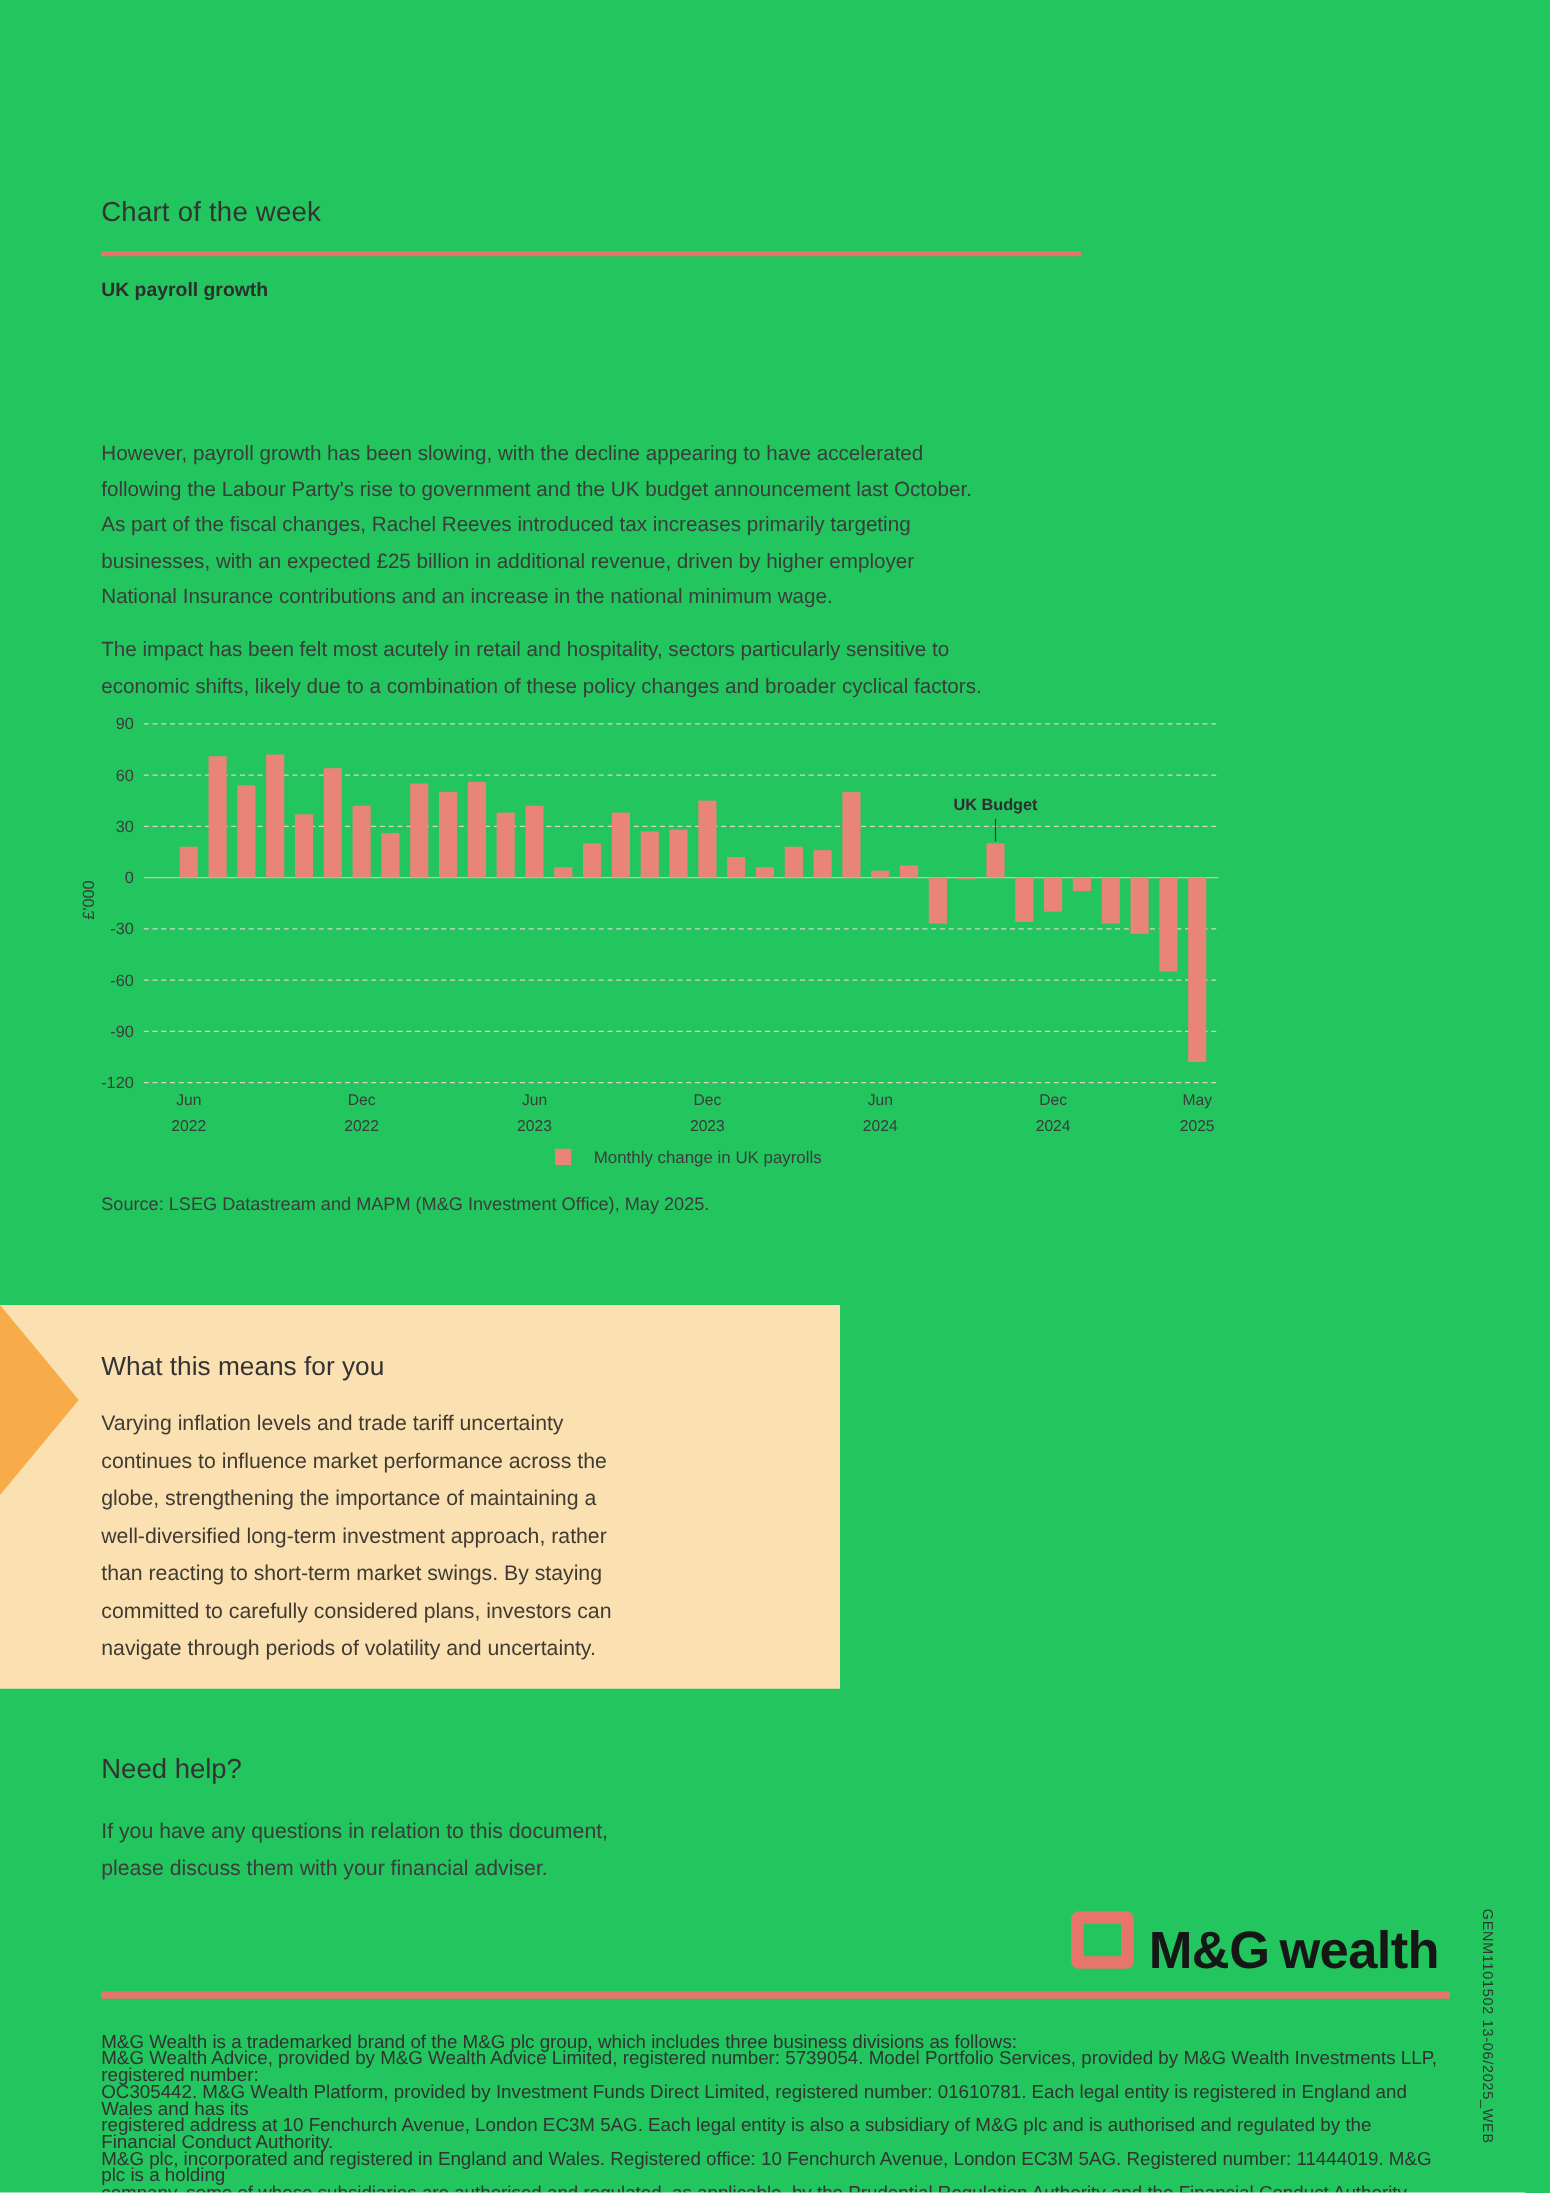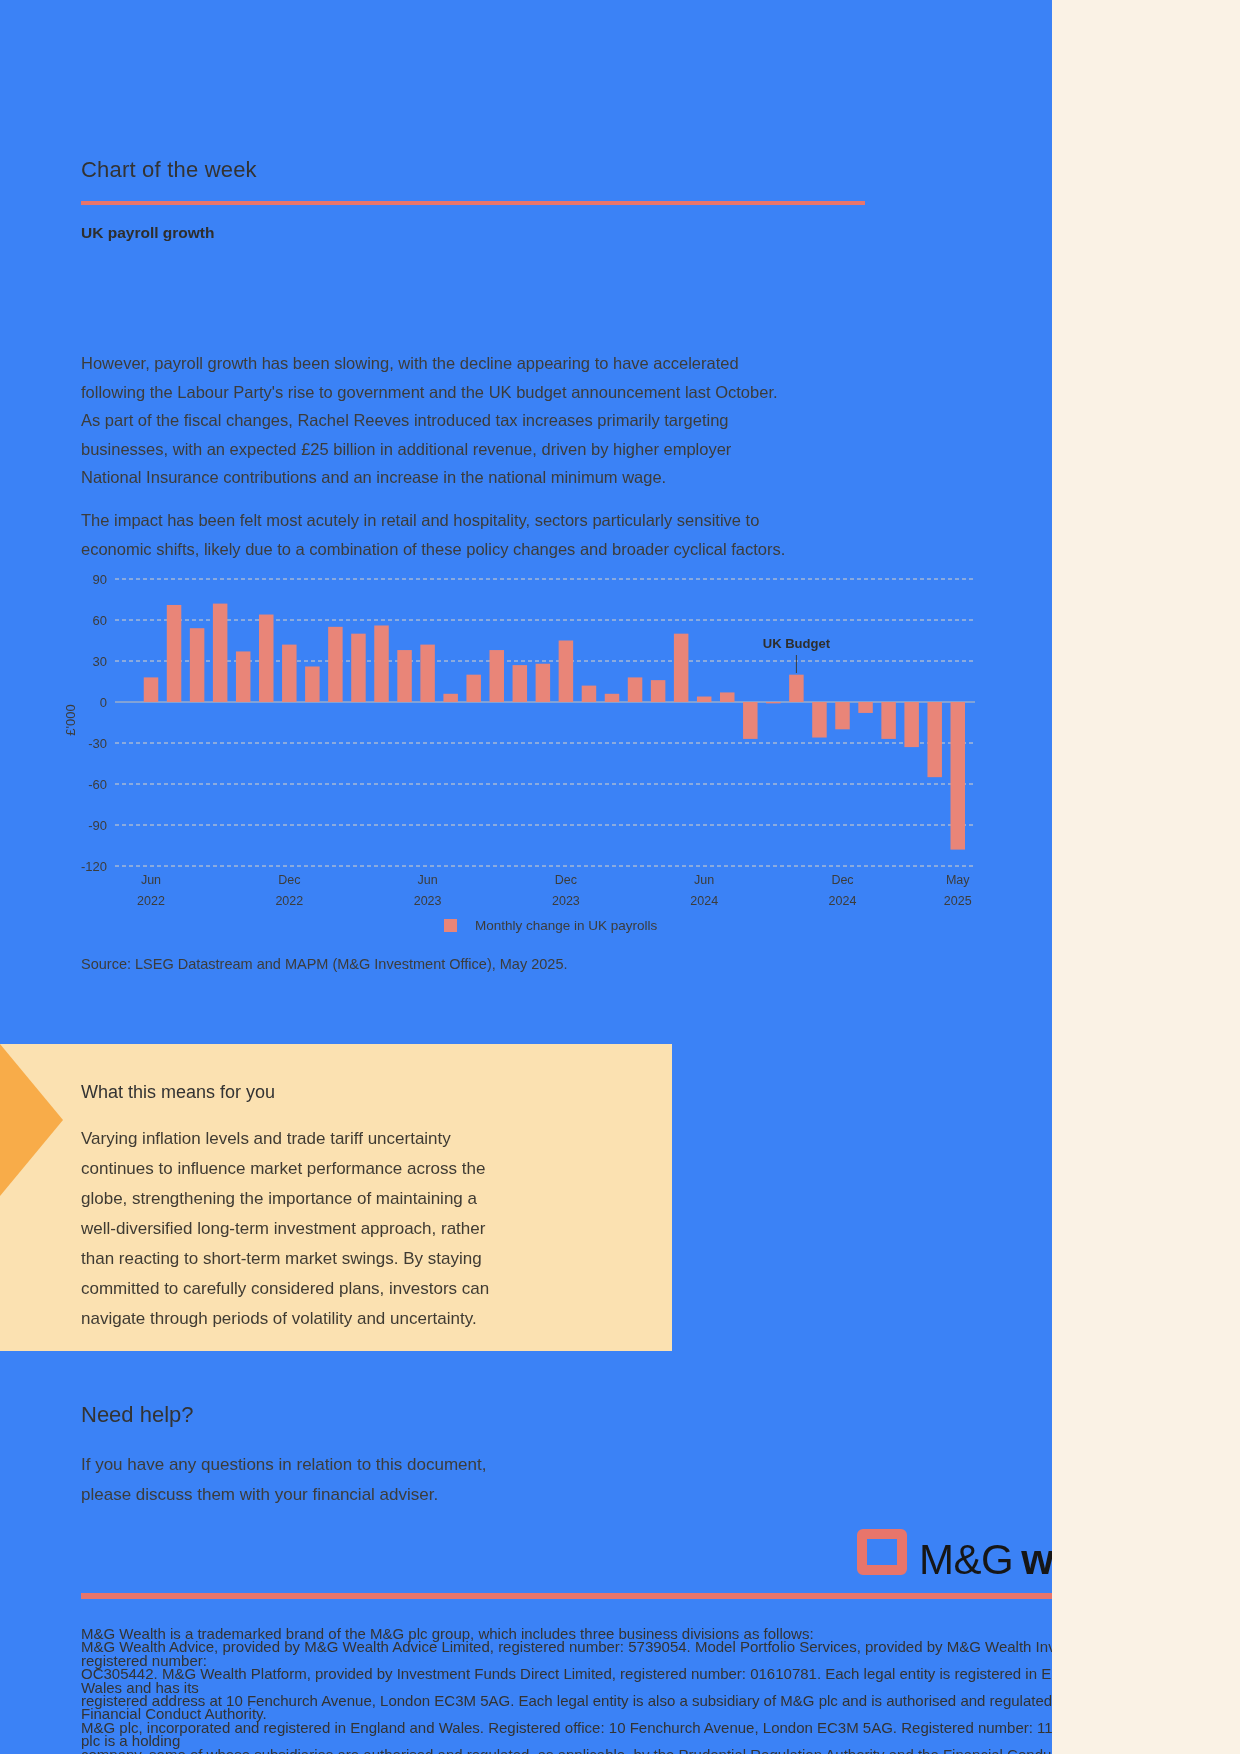--- a/index.html
+++ b/index.html
@@ -1,39 +1,39 @@
 <!DOCTYPE html>
 <html><head>
 <meta charset="utf-8">
 <style>
   html,body{margin:0;padding:0;background:#FAF2E5;}
-  .page{position:relative;width:1052px;height:1754px;background:#3b82f6;
+  .page{position:relative;width:1240px;height:1754px;background:#22c55e;
         font-family:"Liberation Sans","DejaVu Sans",sans-serif;color:#3C3C3B;overflow:hidden;}
   .abs{position:absolute;}
   .title{left:81px;top:157px;font-size:22px;color:#333;letter-spacing:.2px;}
   .rule{left:81px;top:201px;width:784px;height:4px;background:#E8756B;}
   .subhead{left:81px;top:224px;font-size:15.5px;font-weight:bold;color:#2E2E2D;}
   .para{white-space:pre-line;font-size:16.5px;color:#3C3C3B;}
   .p1{left:81px;top:246px;line-height:27px;}
   .p2{left:81px;top:349px;line-height:28.5px;}
   .p3{left:81px;top:506px;line-height:28.5px;}
   .chart-wrap{left:55px;top:560px;width:940px;height:390px;}
   .legend{left:444px;top:918px;display:flex;align-items:center;gap:18px;font-size:13.5px;color:#3C3C3B;}
   .legend .sw{width:13px;height:13px;background:#E98578;}
   .source{left:81px;top:956px;font-size:14.5px;color:#3C3C3B;}
   .callout{left:0;top:1044px;width:672px;height:307px;background:#FBE1B1;}
   .arrow{left:0;top:1044px;width:0;height:0;border-top:76px solid transparent;
          border-bottom:76px solid transparent;border-left:63px solid #F8AC49;}
-  .callout-head{left:81px;top:1082px;font-size:18px;color:#333;}
+  .callout-head{left:81px;top:1082px;font-size:21px;color:#333;}
   .callout-body{left:81px;top:1124px;font-size:17px;line-height:30px;white-space:pre-line;color:#3F3B33;}
   .needhelp-head{left:81px;top:1402px;font-size:22px;color:#333;}
   .needhelp-body{left:81px;top:1450px;font-size:17px;line-height:30px;white-space:pre-line;}
   .logo-square{left:857px;top:1529px;width:30px;height:26px;border:10px solid #E8756B;border-radius:6px;}
   .brand{left:919px;top:1536px;font-size:42px;color:#161616;letter-spacing:-0.5px;}
-  .brand .bold{font-weight:normal;}
+  .brand .bold{font-weight:bold;}
   .brand .light{font-weight:bold;margin-left:8px;}
   .rule2{left:81px;top:1593px;width:1079px;height:6px;background:#E8756B;}
   .footer{left:81px;top:1627px;width:1075px;font-size:15px;line-height:13.4px;
           white-space:pre-line;color:#333;}
   .sidecode{left:1183px;top:1527px;font-size:11.5px;color:#333;writing-mode:vertical-rl;letter-spacing:.6px;}
   svg text{font-family:"Liberation Sans","DejaVu Sans",sans-serif;}
 </style>
 </head>
 <body>
 

